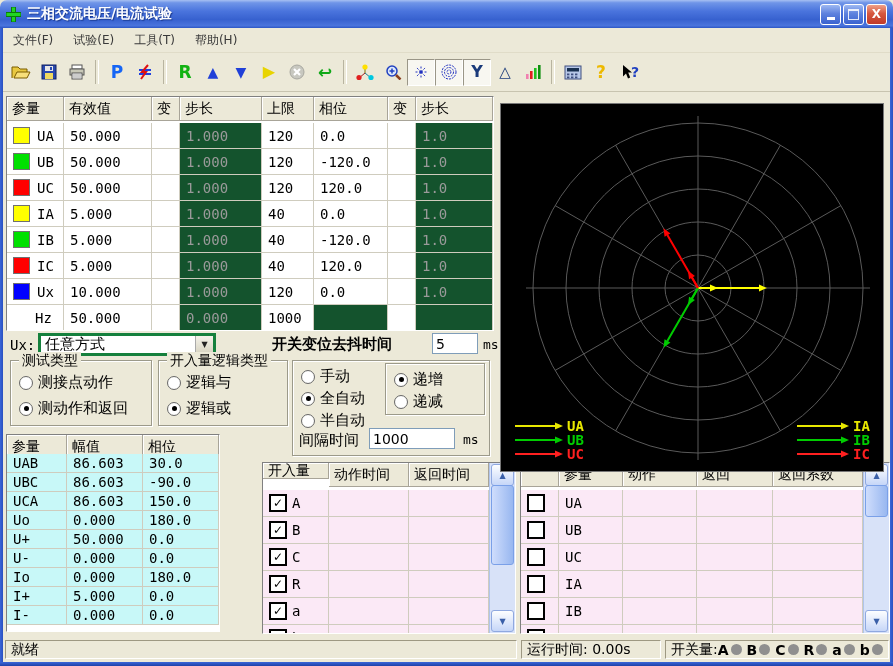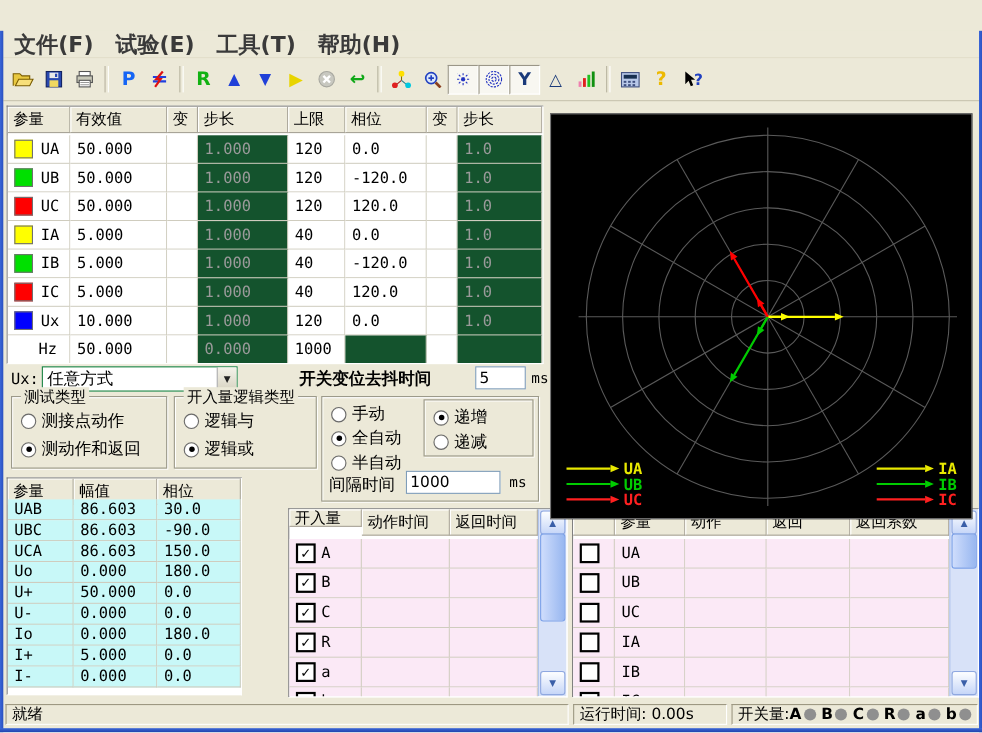--- a/index.html
+++ b/index.html
@@ -19,21 +19,21 @@
     white-space:nowrap;overflow:hidden;}
   .wbtn{width:21px;height:21px;border-radius:3px;border:1px solid #fff;margin-left:2px;display:flex;align-items:center;
     justify-content:center;color:#fff;font-weight:bold;font-size:12px;box-sizing:border-box;}
   .wbtn.blue{background:linear-gradient(180deg,#9db8f2,#5e82de 45%,#3a63cf);}
   .wbtn.red{background:linear-gradient(180deg,#f0a088,#d6573f 45%,#c03a28);}
   #min-glyph{width:8px;height:3px;background:#fff;margin-top:9px;}
   #max-glyph{width:9px;height:8px;border:1px solid #fff;border-top:2px solid #fff;opacity:.85;}
   
   #menubar{position:absolute;left:3px;right:3px;top:28px;height:24px;background:#ece9d8;display:flex;align-items:center;
     border-bottom:1px solid #e0dcc8;}
-  .mitem{padding:2px 10px;color:#3a3a3a;font-size:20px;font-weight:bold;}
+  .mitem{padding:2px 10px;color:#3a3a3a;font-size:12px;}
   
   #toolbar{position:absolute;left:3px;right:3px;top:53px;height:38px;background:#ece9d8;display:flex;align-items:center;
     padding-left:4px;border-bottom:1px solid #c8c4b0;}
   .tbtn{width:28px;height:27px;display:flex;align-items:center;justify-content:center;border:1px solid transparent;box-sizing:border-box;}
   .tbtn.pressed{background:#f8f7f1;border-color:#9a9687 #fff #fff #9a9687;border-style:solid;border-width:1px;}
   .tsep{width:2px;height:24px;margin:0 4px;border-left:1px solid #b8b4a0;border-right:1px solid #fff;}
   .tglyph{font-weight:bold;line-height:1;}
   
   .frame{position:absolute;background:#fff;border:1px solid;border-color:#808080 #fff #fff #808080;box-sizing:content-box;overflow:hidden;}
   .hcell{background:#ece9d8;border-right:1px solid #a8a498;border-bottom:1px solid #a8a498;box-shadow:inset 1px 1px 0 #fff;
@@ -41,21 +41,21 @@
   .cell{border-right:1px solid #cfccbe;border-bottom:1px solid #cfccbe;padding-left:6px;display:flex;align-items:center;
     font-size:14px;box-sizing:border-box;background:#fff;}
   .cell.step{background:#14532d;color:#9a9a9a;}
   .cell.cyan{background:#c8f8f8;}
   .cell.pink{background:#fbe9f6;}
   .swatch{width:15px;height:15px;border:1px solid #707070;margin-right:7px;flex:none;}
   
   .label{position:absolute;font-size:15px;white-space:nowrap;}
   .tbox{position:absolute;background:#fff;border:1px solid #7f9db9;font-size:14px;padding:1px 3px;box-sizing:border-box;
     font-family:"DejaVu Sans",sans-serif;}
-  #ux-combo{position:absolute;background:#fff;border:1px solid #15803d;display:flex;align-items:center;box-sizing:border-box;}
+  #ux-combo{position:absolute;background:#fff;border:3px solid #15803d;display:flex;align-items:center;box-sizing:border-box;}
   #ux-combo .val{padding-left:4px;font-size:15px;flex:1;}
   #combo-btn{width:17px;align-self:stretch;background:linear-gradient(#f4f2ea,#d8d4c2);border-left:1px solid #aaa;
     display:flex;align-items:center;justify-content:center;font-size:8px;color:#222;}
   .gbox{position:absolute;border:1px solid #9c9a8a;box-shadow:inset 1px 1px 0 #fff, 1px 1px 0 #fff;box-sizing:border-box;}
   .gtitle{position:absolute;top:-9px;left:8px;background:#ece9d8;padding:0 3px;font-size:14px;}
   .radio-row{position:absolute;display:flex;align-items:center;gap:5px;font-size:15px;white-space:nowrap;}
   .radio{width:12px;height:12px;border-radius:50%;border:1px solid #6a6a6a;background:radial-gradient(#fff 60%,#d8d8d0);
     display:flex;align-items:center;justify-content:center;flex:none;}
   .radio.on::after{content:"";width:5px;height:5px;border-radius:50%;background:#000;}
   .cb{width:14px;height:14px;border:2px solid #000;background:#fff;display:flex;align-items:center;justify-content:center;
@@ -72,20 +72,34 @@
   #statusbar{position:absolute;left:3px;right:3px;top:638px;height:24px;background:#ece9d8;z-index:40;}
   .sp{position:absolute;top:2px;height:19px;border:1px solid;border-color:#9d9882 #ffffff #ffffff #9d9882;display:flex;
     align-items:center;padding:0 5px;font-size:14px;box-sizing:border-box;white-space:nowrap;overflow:hidden;text-align:center;}
   .ind{width:11px;height:11px;border-radius:50%;background:#8f8f8f;display:inline-block;margin:0 5px 0 2px;flex:none;}
 </style>
 </head>
 <body>
 
 <div id="win">
 
+  <div id="titlebar">
+    <svg width="15" height="15">
+      <rect x="5.5" y="0" width="4" height="15" fill="#22d422" stroke="#0a7a0a"></rect>
+      <rect x="0" y="5.5" width="15" height="4" fill="#22d422" stroke="#0a7a0a"></rect>
+    </svg>
+    <span id="title-text">三相交流电压/电流试验</span>
+    <span class="wbtn blue">
+        <span id="min-glyph"></span>
+      </span>
+    <span class="wbtn blue">
+        <span id="max-glyph"></span>
+      </span>
+    <span class="wbtn red">X</span>
+  </div>
 
   <div id="menubar">
       <span class="mitem">文件(F)</span>
       <span class="mitem">试验(E)</span>
       <span class="mitem">工具(T)</span>
       <span class="mitem">帮助(H)</span>
     </div>
   <div id="toolbar">
       <div class="tbtn">
         <svg width="20" height="16">

